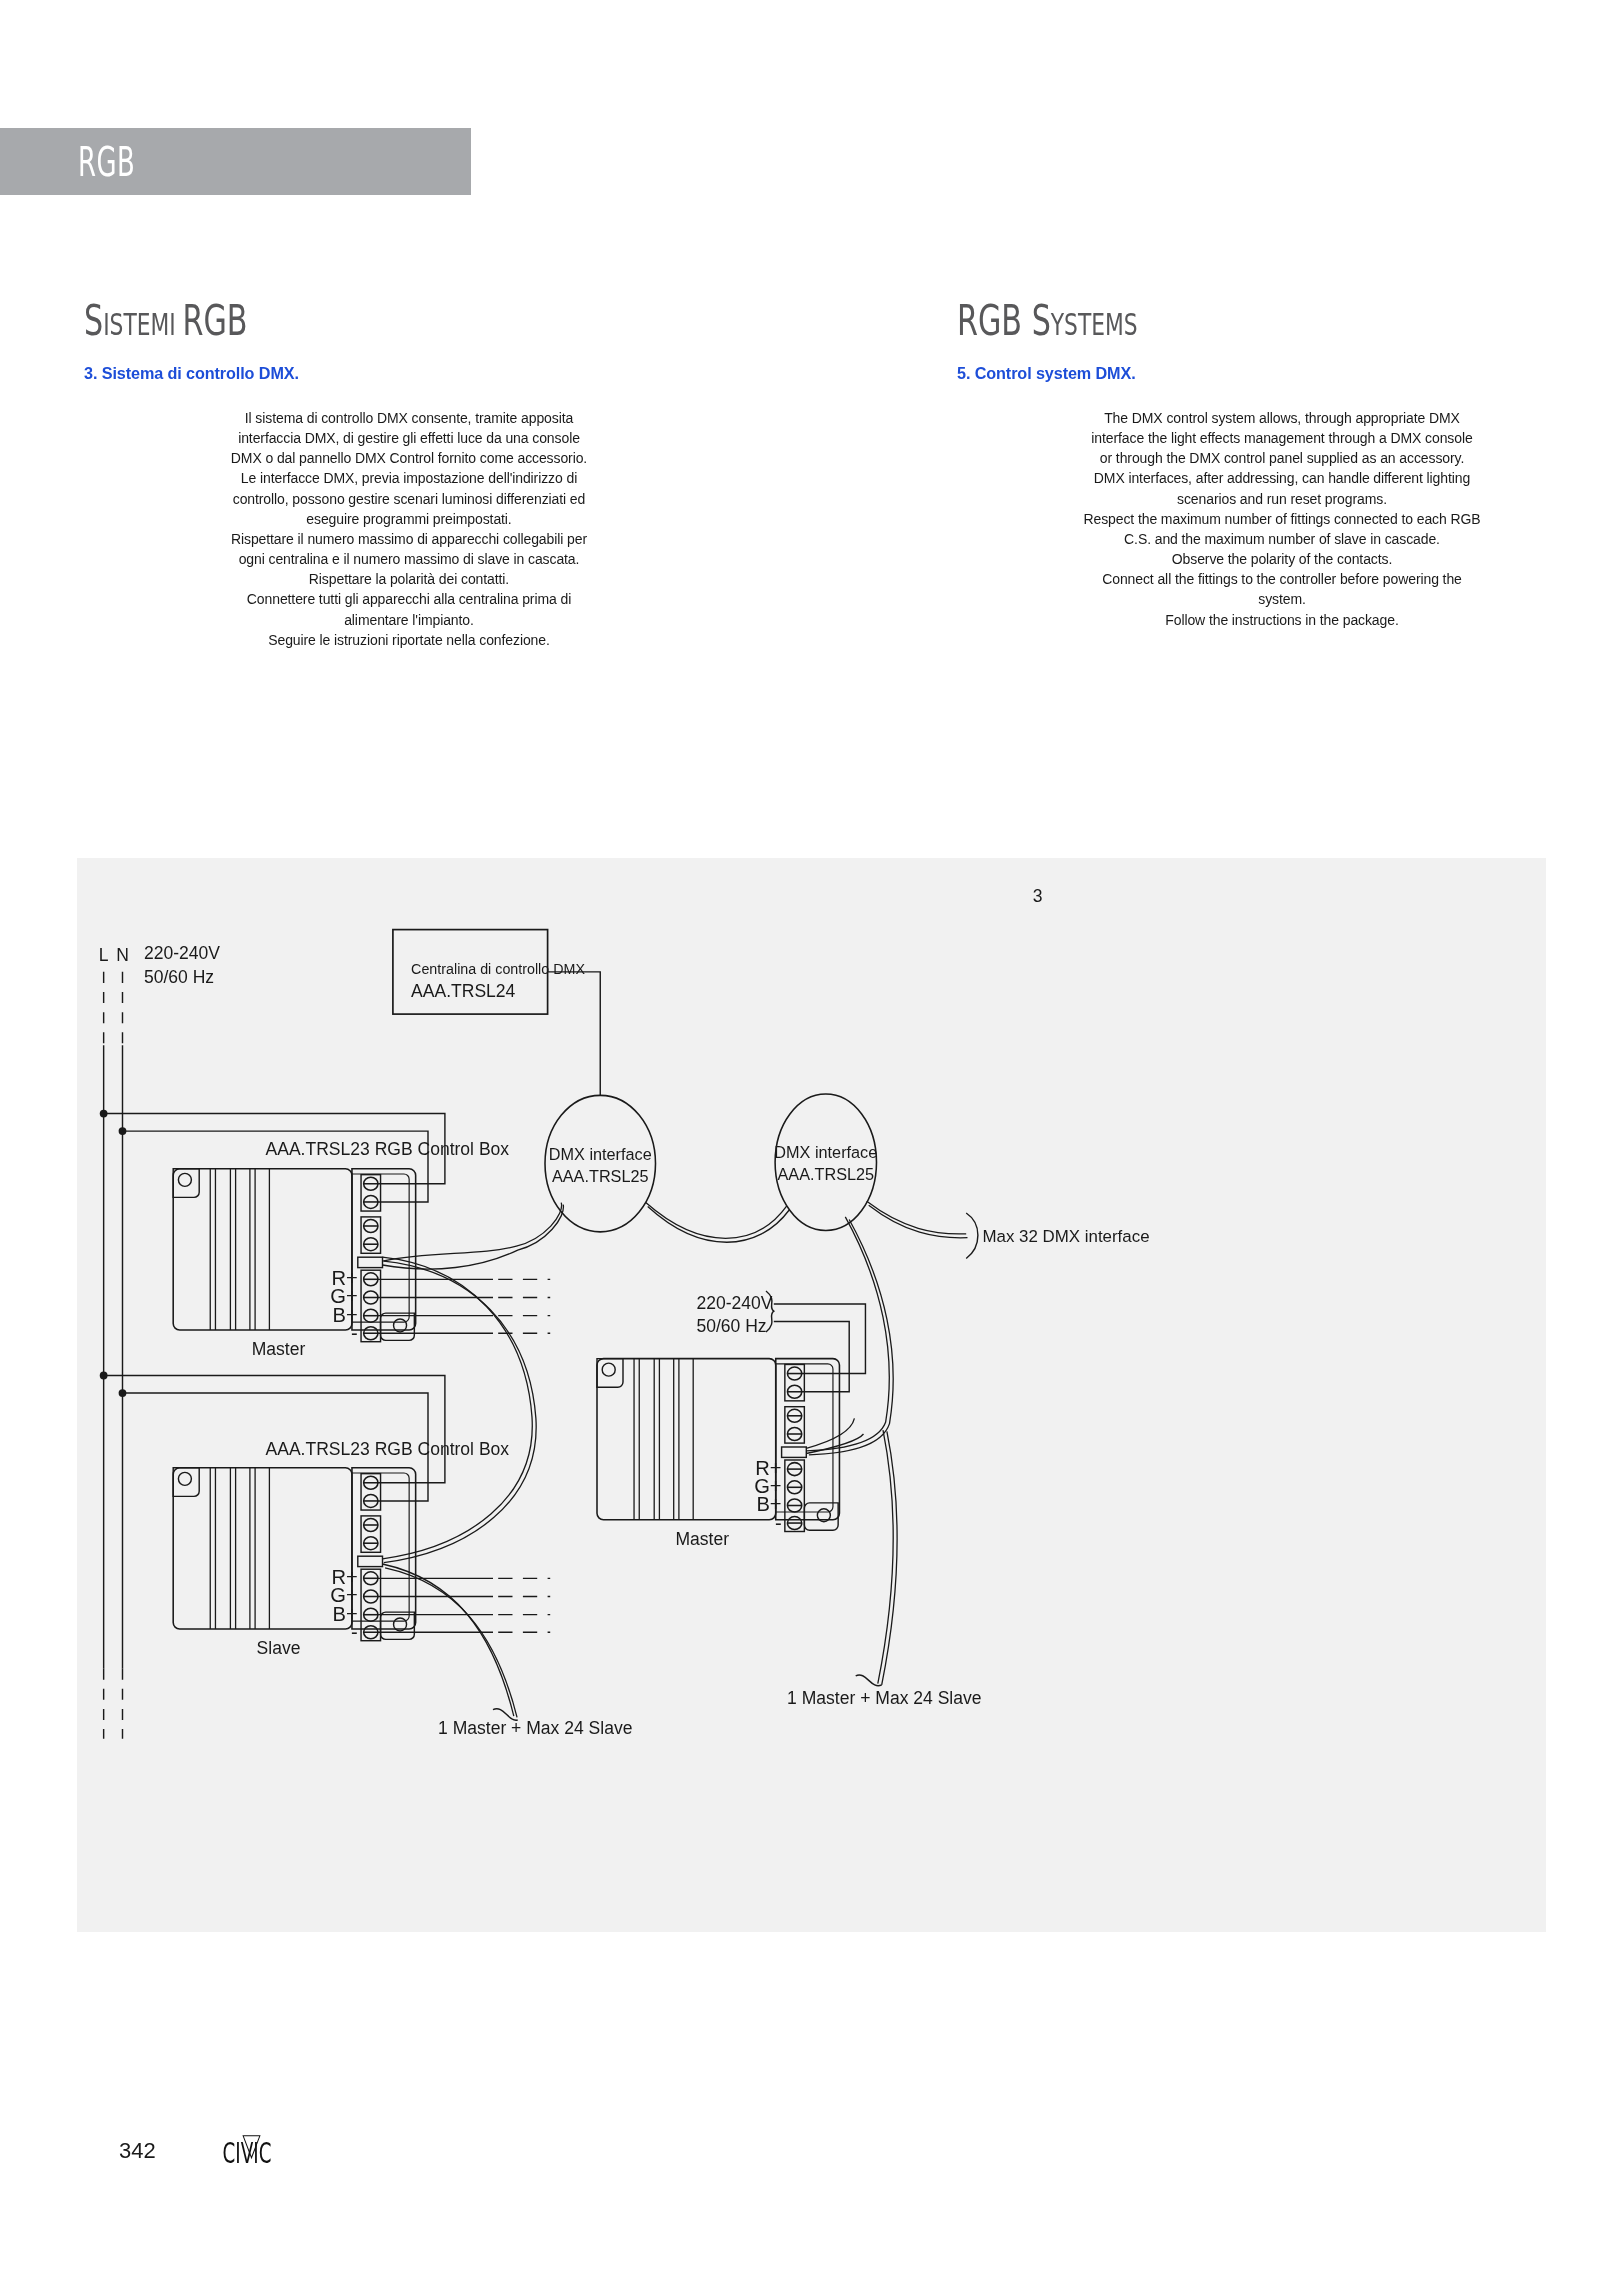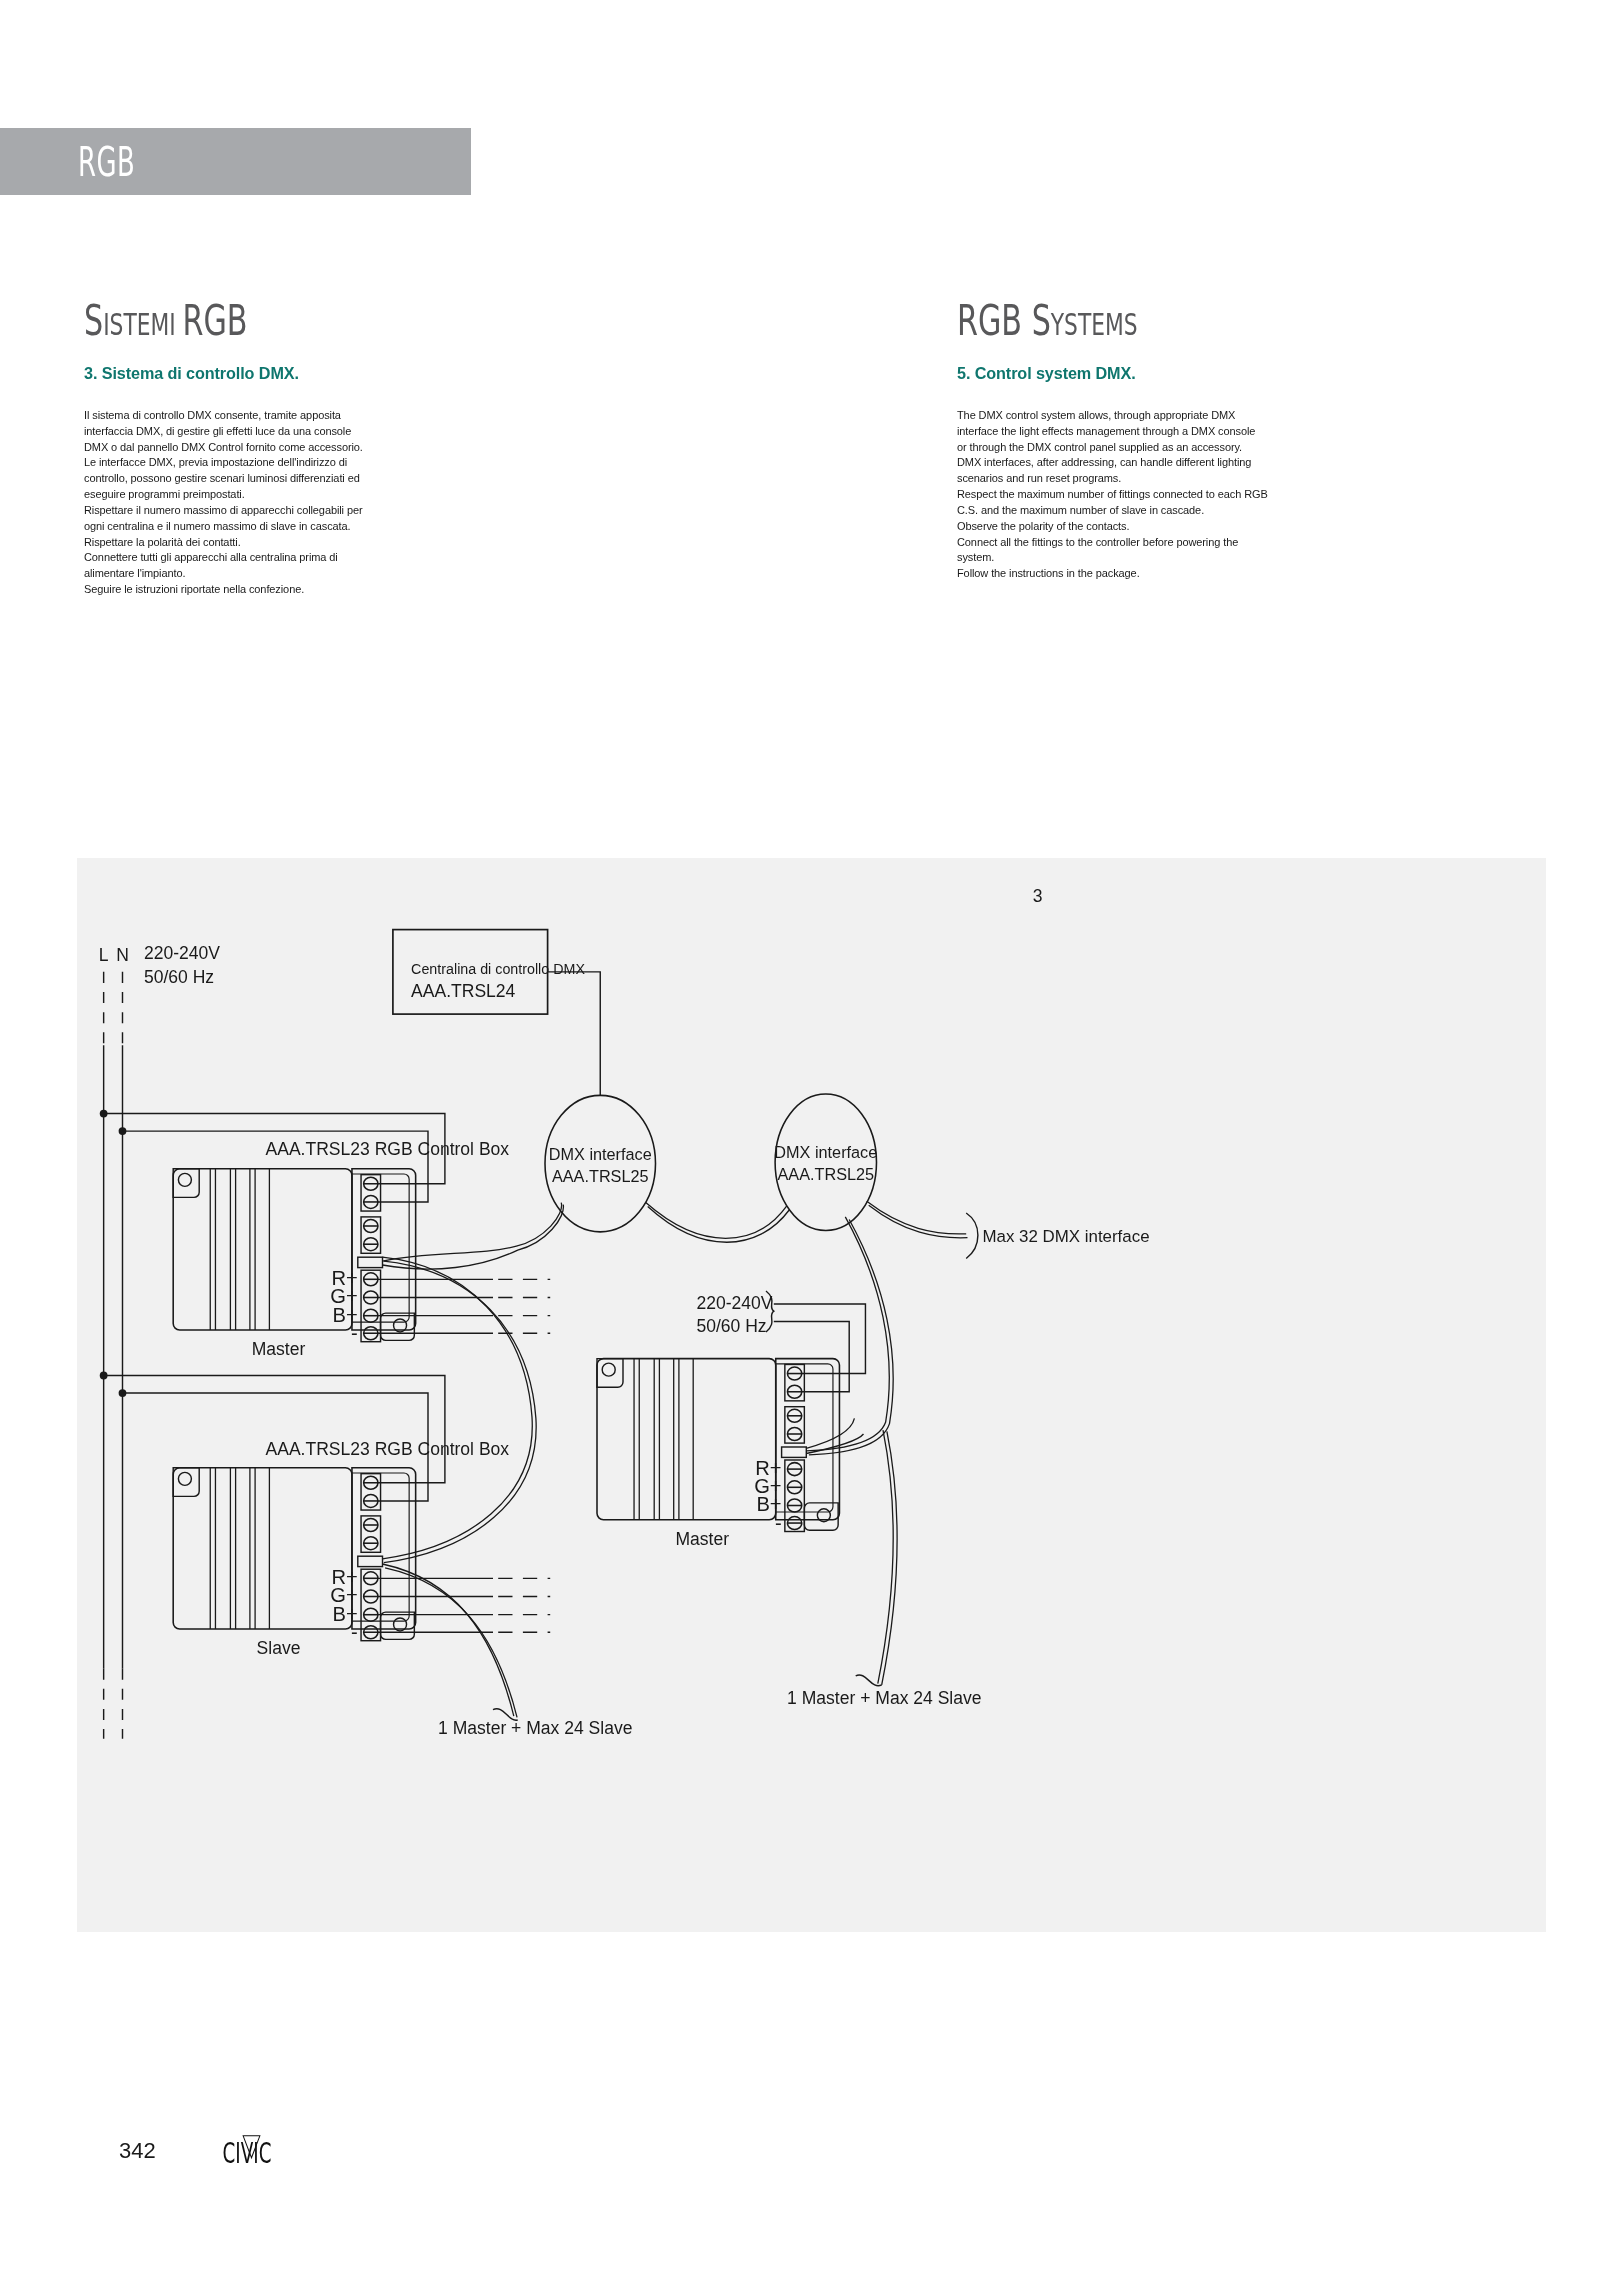--- a/index.html
+++ b/index.html
@@ -30,26 +30,27 @@
   #col-en{left:936px;margin-left:21px;}
 
   .sec-title{
     color:#58585a;font-size:43px;line-height:1;margin:0 0 22px 0;
     font-family:"DejaVu Sans Condensed","Liberation Sans",sans-serif;
     white-space:nowrap;transform-origin:left top;transform:scaleX(0.78);
   }
   .sec-title .sc{font-size:31px;}
 
   .sub-title{
-    font-size:16.2px;font-weight:bold;color:#0f766e;margin:0 0 25px 0;
+    font-size:16.2px;font-weight:bold;color:#1d4ed8;margin:0 0 25px 0;
     letter-spacing:-0.1px;
   }
   .body-text{
-    font-size:11px;line-height:1.44;color:#1a1a1a;white-space:pre-line;
+    font-size:14px;line-height:1.44;color:#1a1a1a;white-space:pre-line;
     letter-spacing:-0.1px;
+    text-align:center;
   }
 
   
   #diagram-panel{
     left:77px;top:858px;width:1469px;height:1074px;
     background:#f1f1f1;
   }
   #diagram-svg{position:absolute;left:0;top:0;}
 
   

